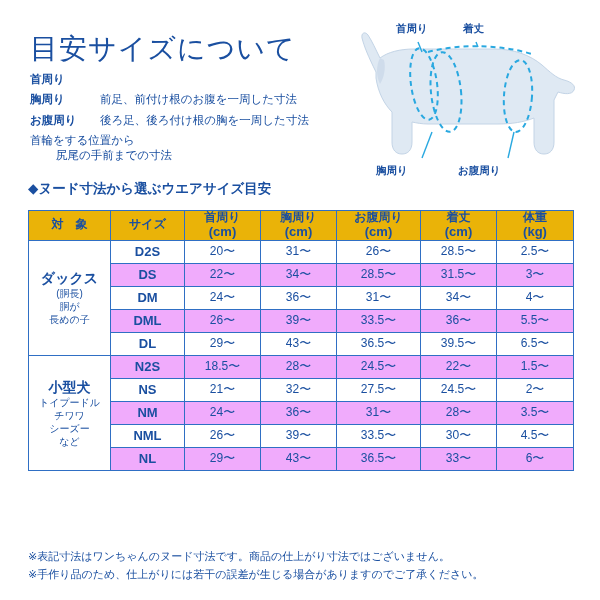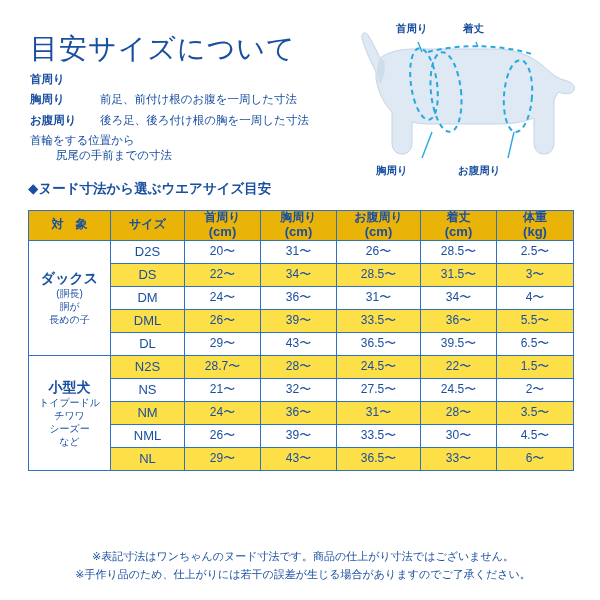--- a/index.html
+++ b/index.html
@@ -79,30 +79,30 @@
   td.group{
     background:#ffffff;
     font-weight:bold;
     font-size:12px;
     line-height:1.3;
     margin-top:8px;
   }
   td.group .big{display:block;font-size:14px;font-weight:bold;}
   td.group .sub{display:block;font-size:10px;font-weight:normal;}
   td.group .sub2{display:block;font-size:10px;font-weight:normal;}
-  td.sizename{font-weight:normal;font-size:13px;}
+  td.sizename{font-weight:bold;font-size:13px;}
   tbody td{background:#ffffff;}
-  tr.alt td:not(.group){background:#fde047;}
+  tr.alt td:not(.group){background:#f0abfc;}
 
   
   .notes{
     position:absolute;left:28px;top:549px;width:550px;
     font-size:11px;color:#1a4fa0;line-height:1.45;
   }
-  .notes div{margin-bottom:2px;text-align:center;}
+  .notes div{margin-bottom:2px;}
 </style>
 </head>
 <body>
 
 <div class="page">
 
   <div class="title">目安サイズについて</div>
 
   <div class="legend">
     <div class="row">
@@ -249,21 +249,21 @@
 
       <tr class="alt">
         <td class="group" rowspan="5">
           <span class="big">小型犬</span>
           <span class="sub">トイプードル</span>
           <span class="sub2">チワワ</span>
           <span class="sub2">シーズー</span>
           <span class="sub2">など</span>
         </td>
         <td class="sizename">N2S</td>
-        <td>28.7〜</td>
+        <td>18.5〜</td>
         <td>28〜</td>
         <td>24.5〜</td>
         <td>22〜</td>
         <td>1.5〜</td>
       </tr>
       <tr>
         <td class="sizename">NS</td>
         <td>21〜</td>
         <td>32〜</td>
         <td>27.5〜</td>

